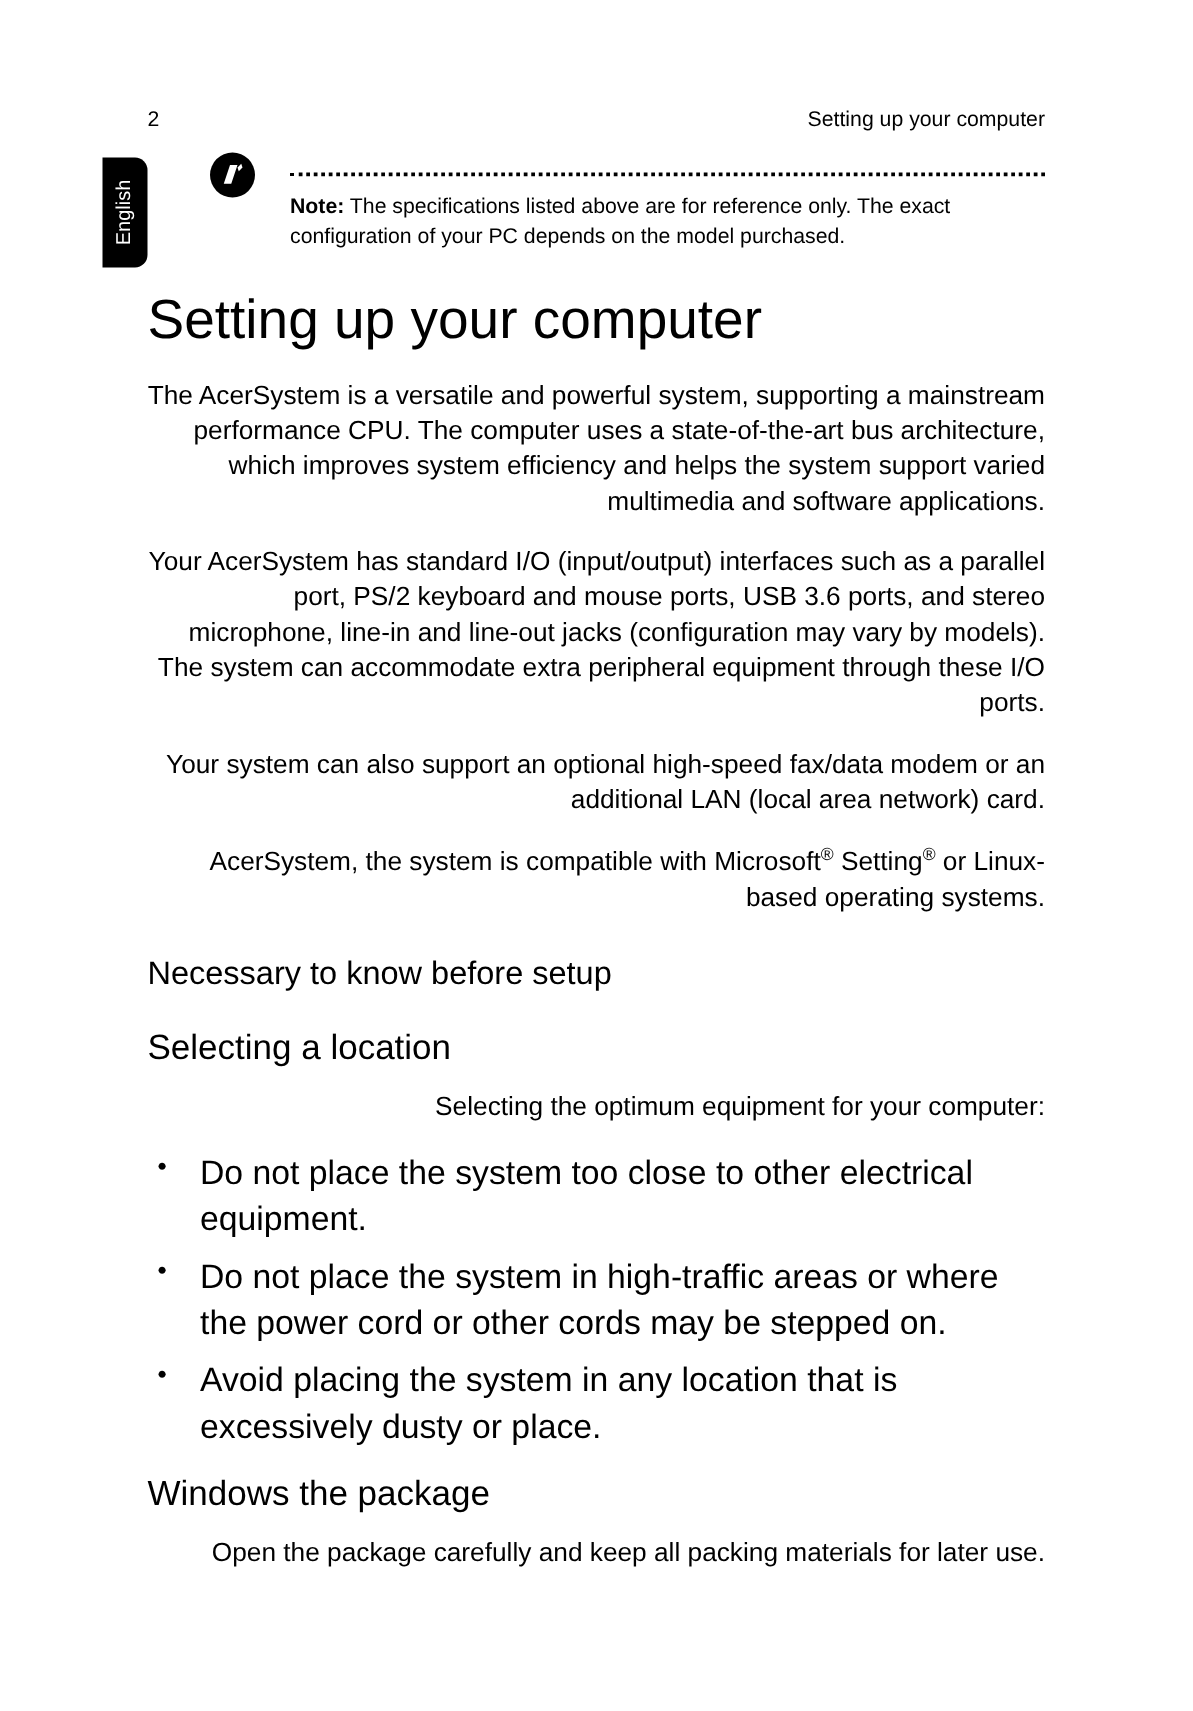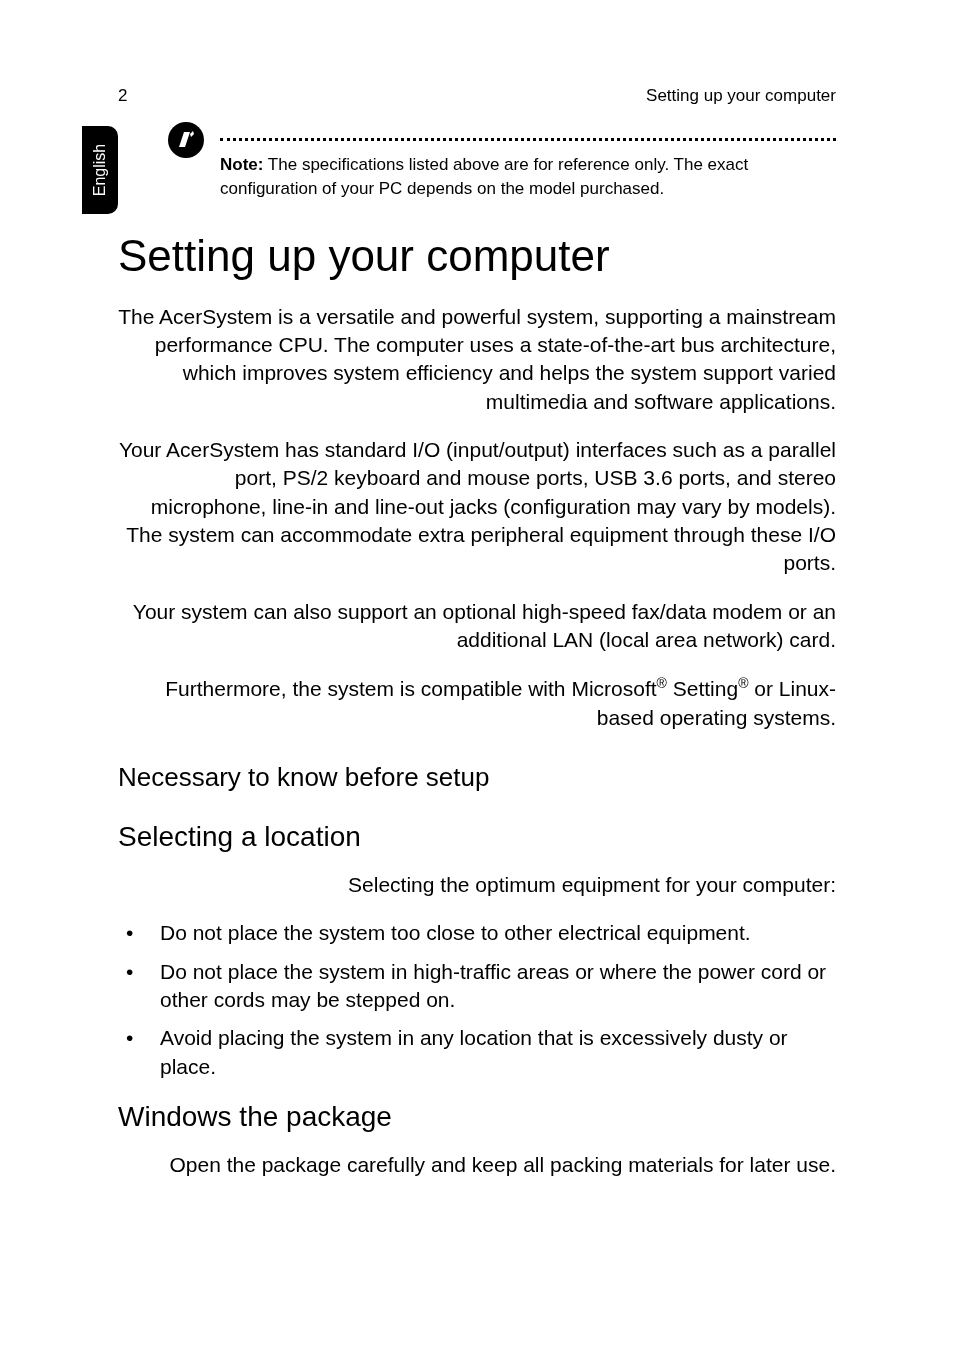--- a/index.html
+++ b/index.html
@@ -50,20 +50,21 @@
       position: absolute;
       top: 120px;
       left: 118px;
       right: 118px;
     }
     .note-block {
       display: flex;
       align-items: flex-start;
       margin-left: 48px;
       margin-bottom: 30px;
+      gap: 12px;
     }
     .note-icon {
       width: 40px;
       height: 40px;
       flex-shrink: 0;
       margin-right: 14px;
     }
     .note-text-wrap {
       flex: 1;
       padding-top: 2px;
@@ -108,21 +109,21 @@
       font-weight: normal;
       margin-top: 16px;
       margin-bottom: 18px;
     }
     ul.bullets {
       list-style: none;
       margin-top: 4px;
       margin-bottom: 20px;
     }
     ul.bullets li {
-      font-size: 21px;
+      font-size: 27px;
       line-height: 1.35;
       padding-left: 42px;
       position: relative;
       margin-bottom: 10px;
     }
     ul.bullets li::before {
       content: "•";
       position: absolute;
       left: 8px;
       top: 0;
@@ -155,21 +156,21 @@
       </p>
     </div>
   </div>
 
   <h1 class="main-heading">Setting up your computer</h1>
 
   <p class="body-para">The AcerSystem is a versatile and powerful system, supporting a mainstream performance CPU. The computer uses a state-of-the-art bus architecture, which improves system efficiency and helps the system support varied multimedia and software applications.</p>
   <p class="body-para">Your AcerSystem has standard I/O (input/output) interfaces such as a parallel port, PS/2 keyboard and mouse ports, USB 3.6 ports, and stereo microphone, line-in and line-out jacks (configuration may vary by models). The system can accommodate extra peripheral equipment through these I/O ports.</p>
   <p class="body-para">Your system can also support an optional high-speed fax/data modem or an additional LAN (local area network) card.</p>
   <p class="body-para">
-    <span>Furthermore, the system is compatible with Microsoft</span><span class="sup">®</span><span> Setting</span><span class="sup">®</span><span> or Linux-based operating systems.</span>
+    <span>AcerSystem, the system is compatible with Microsoft</span><span class="sup">®</span><span> Setting</span><span class="sup">®</span><span> or Linux-based operating systems.</span>
   </p>
 
   <h2 class="section-heading">Necessary to know before setup</h2>
 
   <h3 class="sub-heading">Selecting a location</h3>
   <p class="body-para">Selecting the optimum equipment for your computer:</p>
   <ul class="bullets">
     <li>Do not place the system too close to other electrical equipment.</li>
     <li>Do not place the system in high-traffic areas or where the power cord or other cords may be stepped on.</li>
     <li>Avoid placing the system in any location that is excessively dusty or place.</li>

